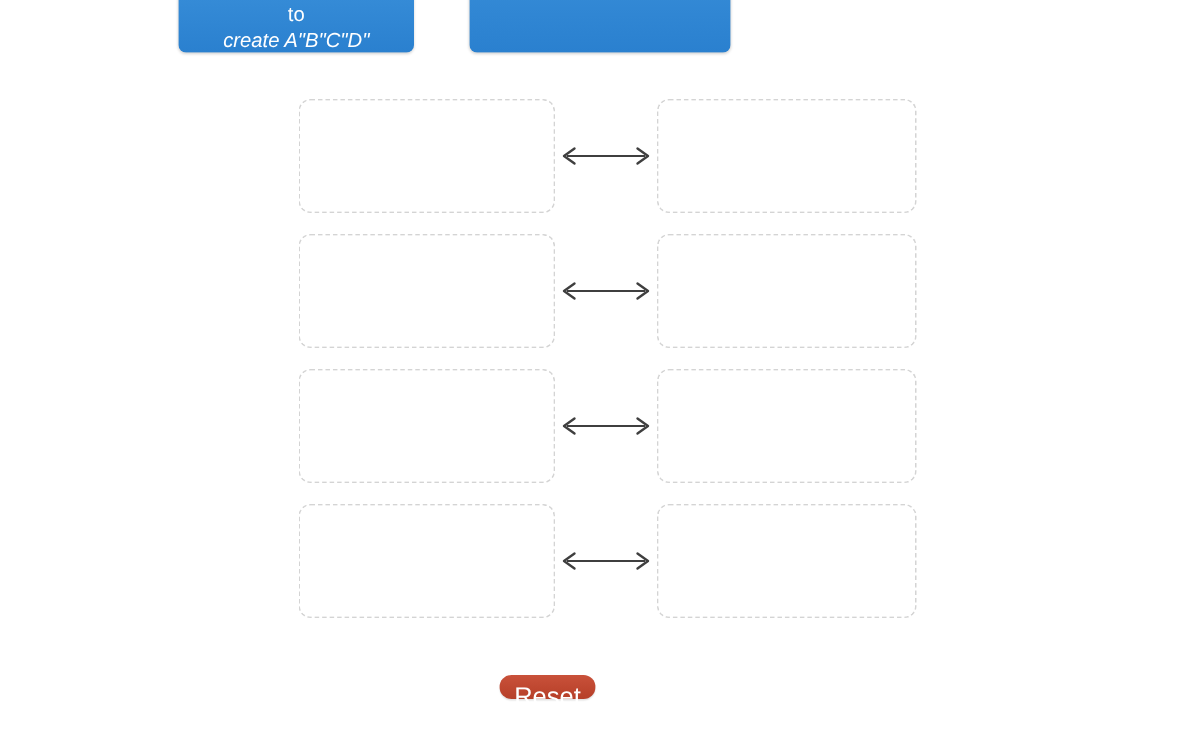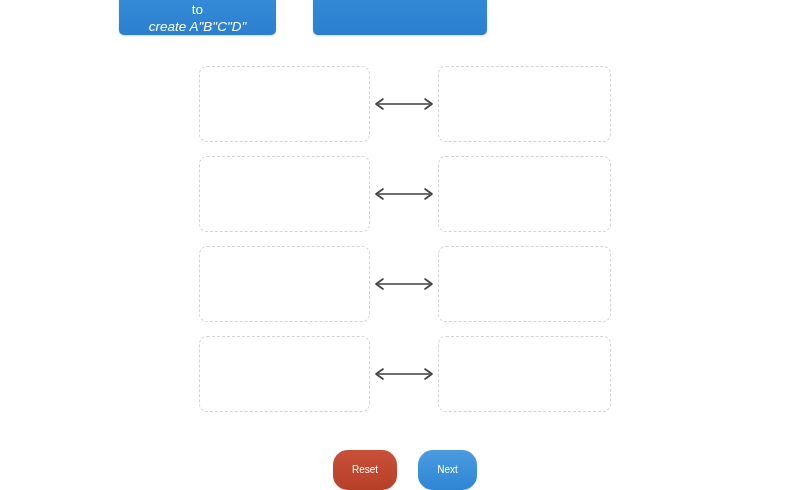--- a/index.html
+++ b/index.html
@@ -114,26 +114,26 @@
   #footer {
     position: absolute;
     left: 0;
     top: 450px;
     width: 800px;
     height: 40px;
   }
   .btn {
     position: absolute;
     top: 0;
-    height: 40px;
+    height: 16px;
     border: none;
     border-radius: 15px;
     color: #ffffff;
     font-family: "Liberation Sans", sans-serif;
-    font-size: 10px;
+    font-size: 17px;
     line-height: 30px;
     text-align: center;
     cursor: pointer;
     padding: 0;
     box-shadow: 0 1px 1px rgba(0,0,0,0.12);
   }
   #reset-button {
     left: 333px;
     width: 64px;
     background: #c0452e;
@@ -210,16 +210,15 @@
           <polyline points="53,5 60,10 53,15" fill="none" stroke="currentColor" stroke-width="1.6" stroke-linecap="round" stroke-linejoin="round"></polyline>
         </svg>
       </div>
       <div class="dropzone right"></div>
     </div>
 
   </div>
 
   <div id="footer">
     <button class="btn" id="reset-button">Reset</button>
-    <button class="btn" id="next-button">Next</button>
   </div>
 
 </div>
 
 </body></html>

